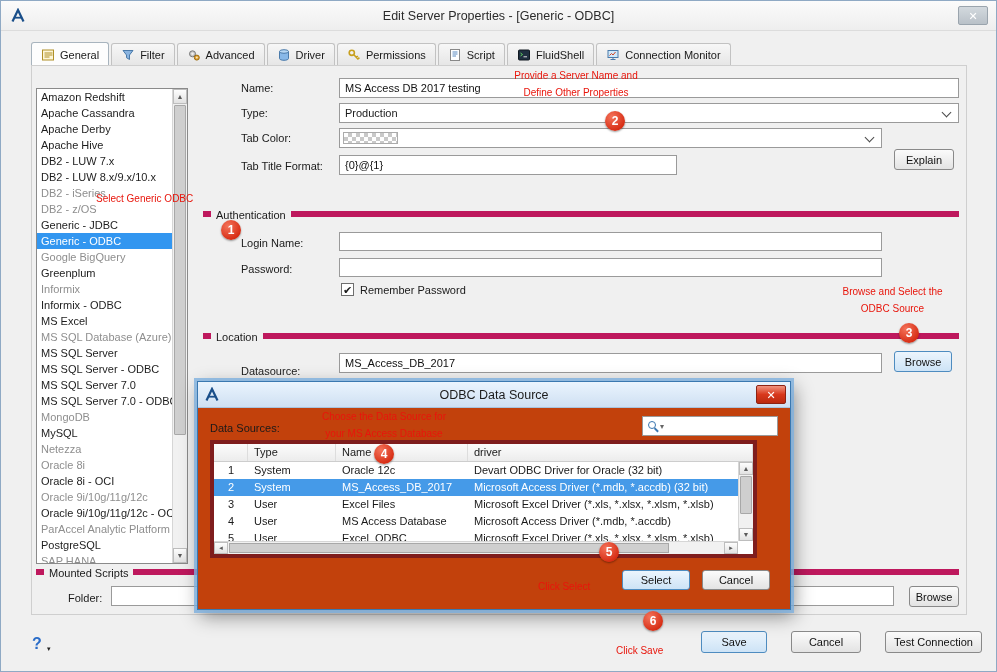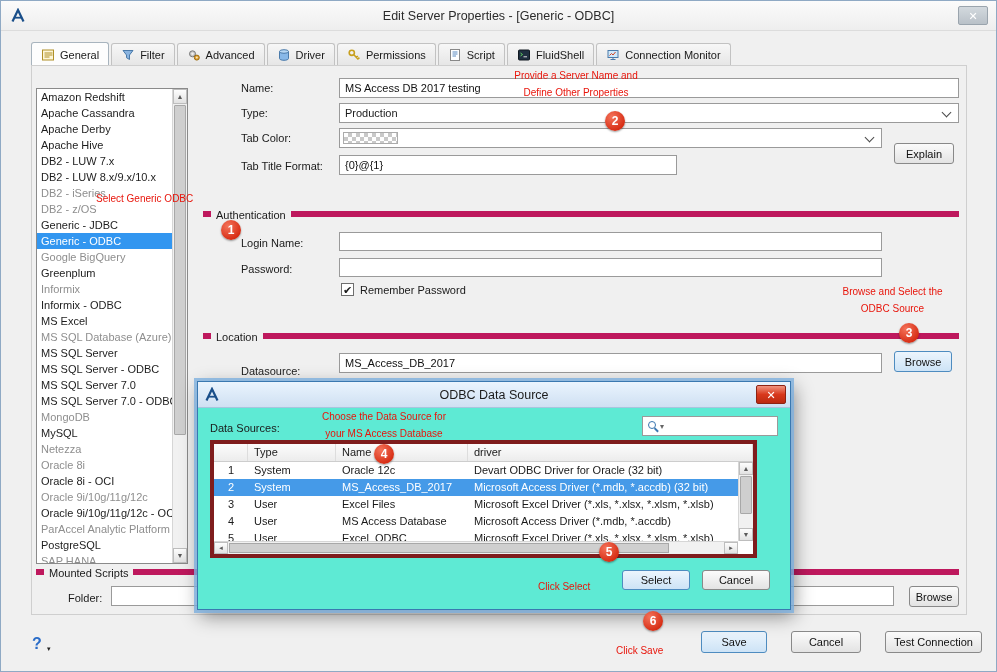--- a/index.html
+++ b/index.html
@@ -67,21 +67,21 @@
          border-radius: 3px; font-size: 11px; color: #111; white-space: nowrap; }
   .btn.primary { background: linear-gradient(#ecf5fd, #cde3f6); border-color: #4e8cc0; }
   .grp { position: absolute; border-top: 6px solid #be185d; }
   .grp > span { position: absolute; left: 8px; top: -8px; background: #f0f0f0; padding: 0 5px; }
   .checkbox { position: absolute; width: 13px; height: 13px; background: #fff;
               border: 1px solid #6e6e6e; font-size: 11px; line-height: 12px; text-align: center;
               color: #1a1a1a; }
 
   
   .modal { position: absolute; left: 196px; top: 380px; width: 594px; height: 229px;
-           background: #5eead4; border: 1px solid #3a78b0; z-index: 30;
+           background: #c2410c; border: 1px solid #3a78b0; z-index: 30;
            box-shadow: 0 0 0 3px rgba(126,176,222,.8), 3px 6px 18px rgba(0,0,0,.45); }
   .modal-titlebar { position: absolute; left: 0; top: 0; right: 0; height: 26px;
                     background: linear-gradient(#eaf4fe, #cfe0f2); border-bottom: 1px solid #a9c4de; }
   .modal-title { position: absolute; left: 0; right: 0; top: 6px; text-align: center;
                  font-size: 12.5px; color: #1c1c1c; }
   .modal-close { position: absolute; right: 4px; top: 3px; width: 30px; height: 19px;
                  background: linear-gradient(#f09480, #d8381c 50%, #bb2a10);
                  border: 1px solid #8d2313; border-radius: 2px; color: #fff; font-size: 11px;
                  text-align: center; line-height: 18px; }
   .ds-table { position: absolute; left: 12px; top: 58px; width: 547px; height: 118px;
@@ -256,21 +256,21 @@
   </div>
 
   <span class="lbl" style="left:240px; top:131px;">Tab Color:</span>
   <div class="ddown" style="left:338px; top:127px; width:543px; height:20px;">
     <span class="swatch"></span>
     <span class="chev"></span>
   </div>
 
   <span class="lbl" style="left:240px; top:159px;">Tab Title Format:</span>
   <input class="tbox" style="left: 338px; top: 154px; width: 338px; height: 20px;" value="{0}@{1}">
-  <div class="btn" style="left:893px; top:142px; width:60px; height:21px;">Explain</div>
+  <div class="btn" style="left:893px; top:148px; width:60px; height:21px;">Explain</div>
 
   <div class="grp" style="left:202px; top:210px; width:756px;">
     <span>Authentication</span>
   </div>
   <span class="lbl" style="left:240px; top:236px;">Login Name:</span>
   <input class="tbox" style="left: 338px; top: 231px; width: 543px; height: 19px;" value="">
   <span class="lbl" style="left:240px; top:262px;">Password:</span>
   <input class="tbox" style="left: 338px; top: 257px; width: 543px; height: 19px;" value="">
   <span class="checkbox" style="left:340px; top:282px;">✔</span>
   <span class="lbl" style="left:359px; top:283px;">Remember Password</span>

